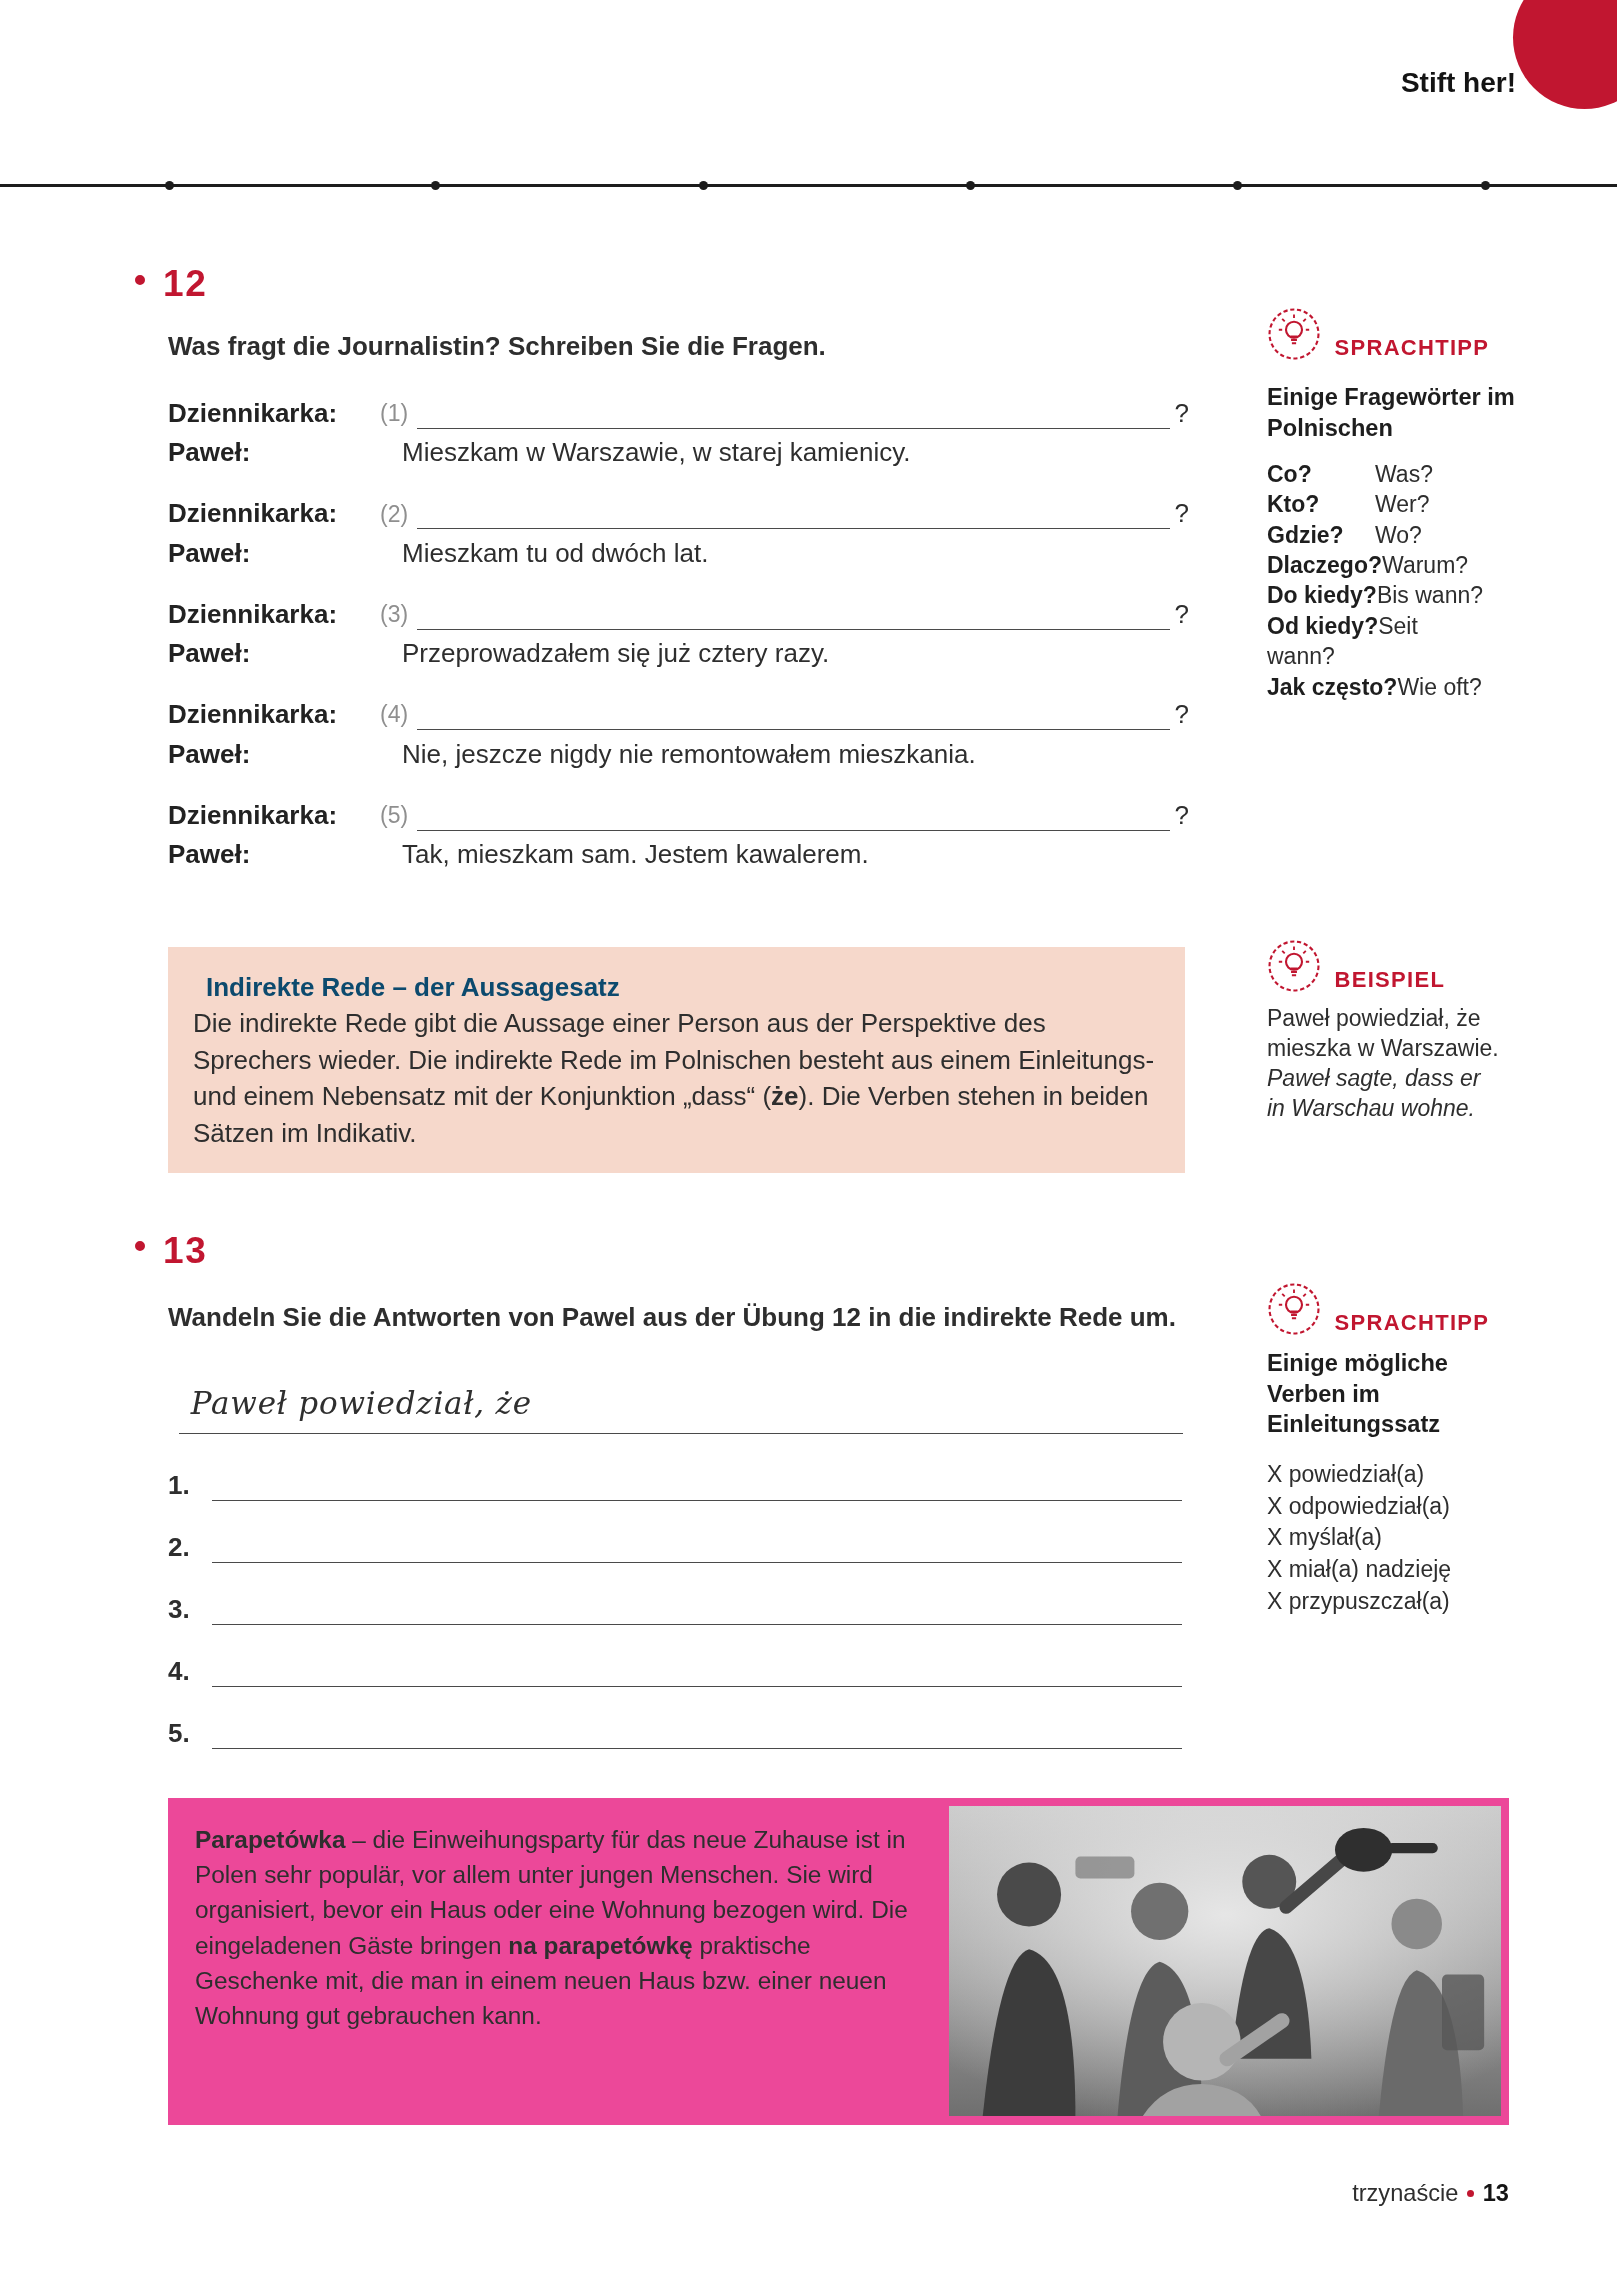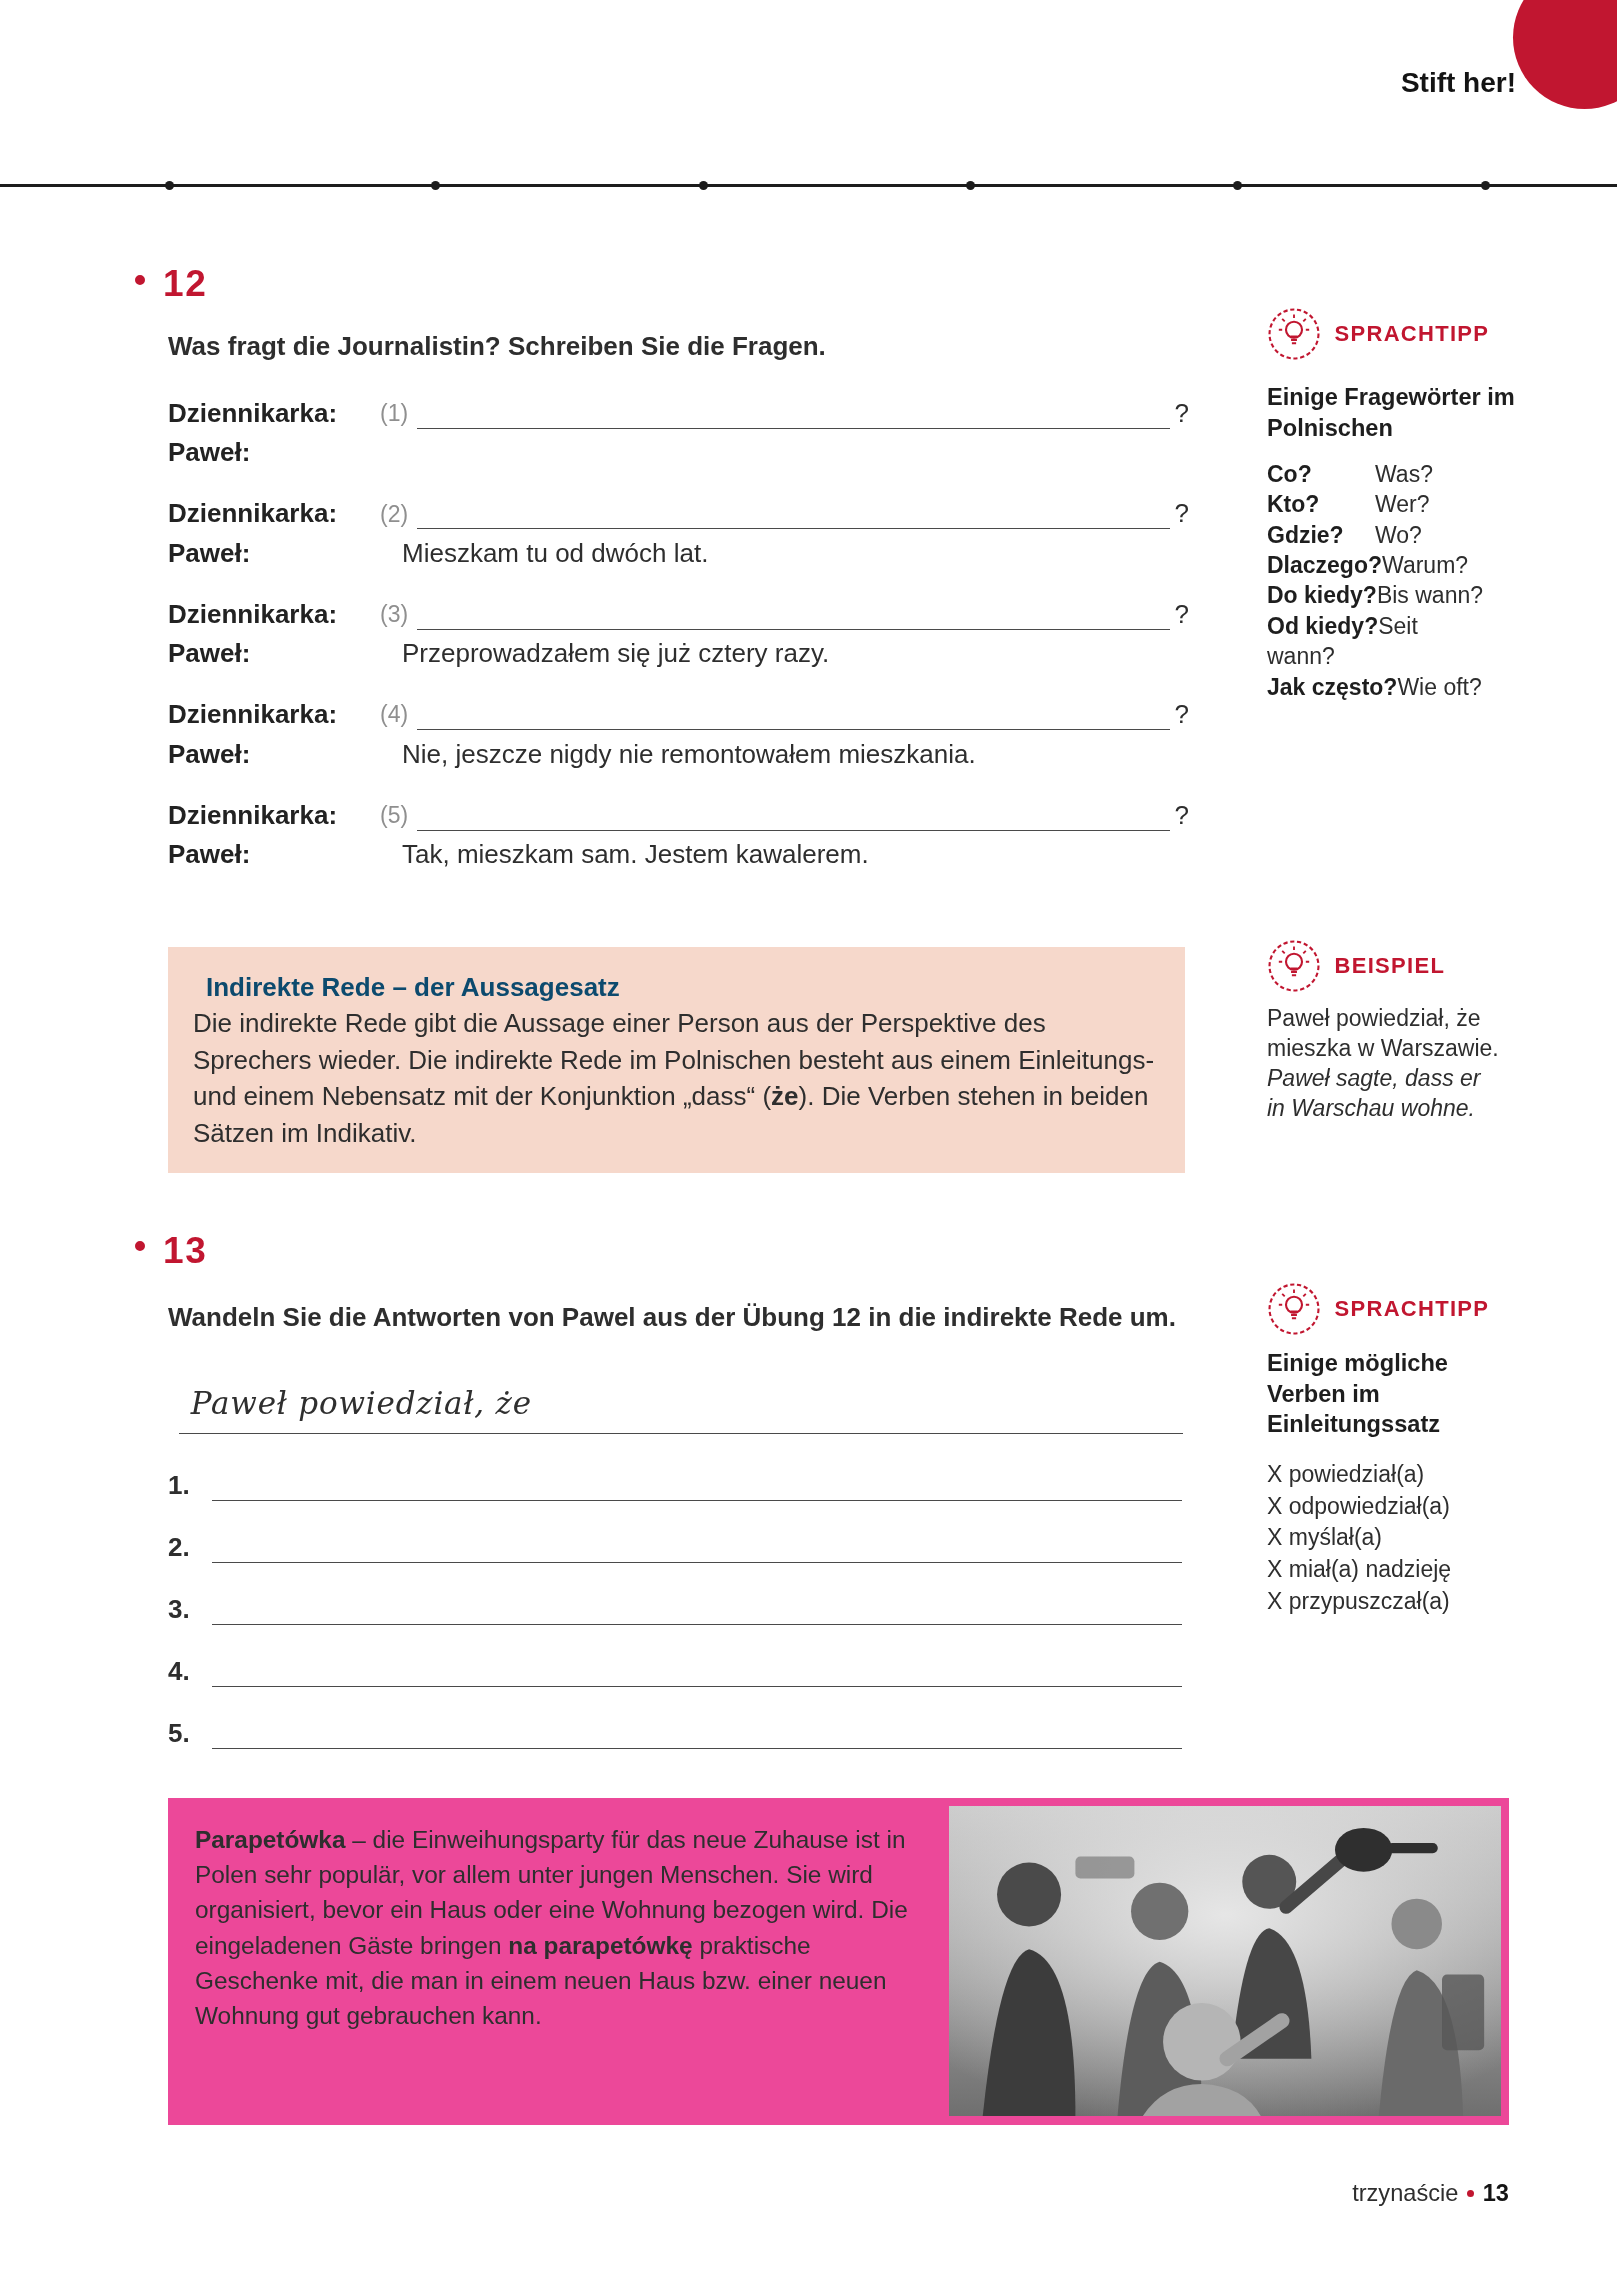--- a/index.html
+++ b/index.html
@@ -25,21 +25,21 @@
   .qnum { color:#8f8f8f; font-size:23px; margin-right:8.4px; padding-bottom:1.7px; }
   .blankline { flex:1; border-bottom:1.7px solid #4a4a4a; height:30px; }
   .qmark { font-size:26px; margin-left:5px; }
   .arow { display:flex; font-size:26px; margin-bottom:26px;gap:22px; }
 
   .grammar-box { position:absolute; left:168px; top:947px; width:1017px; background:#f6d8cb;
     padding:22px 25px; font-size:26px; line-height:1.4; color:#2e2e2e; }
   .grammar-box .gtitle { font-weight:bold; color:#0c4a6e;margin-left:13px; }
   .boldw { font-weight:bold; }
 
-  .tip-head { position:absolute; left:1267px; display:flex; align-items:center; gap:13.5px; }
+  .tip-head { position:absolute; left:1267px; display:flex; align-items:flex-end; gap:13.5px; }
   .tip-label { color:#c11630; font-weight:bold; font-size:22px; letter-spacing:1.3px; }
   .tip-title { position:absolute; left:1267px; font-weight:bold; font-size:23.6px; line-height:1.3; color:#1e1e1e; }
   .tip-table { position:absolute; left:1267px; top:459px; width:217px; font-size:23px; line-height:1.32; }
   .tip-pl { font-weight:bold; display:inline-block; min-width:108px; color:#1e1e1e; }
   .tip-de { color:#2e2e2e; }
   .beispiel-text { position:absolute; left:1267px; top:1004px; width:237px; font-size:23px; line-height:1.3; }
   .beispiel-german { font-style:italic; }
   .verb-list { position:absolute; left:1267px; top:1459px; width:244px; font-size:23px; line-height:1.38; }
 
   .hand-row { position:absolute; left:179px; top:1385px; width:1004px; height:49px;
@@ -82,20 +82,21 @@
 
   <div class="dialog">
     <div class="qrow">
       <span class="speaker">Dziennikarka:</span>
       <span class="qnum">(1)</span>
       <span class="blankline"></span>
       <span class="qmark">?</span>
     </div>
     <div class="arow">
       <span class="speaker">Paweł:</span>
+      <span>Mieszkam w Warszawie, w starej kamienicy.</span>
     </div>
 
     <div class="qrow">
       <span class="speaker">Dziennikarka:</span>
       <span class="qnum">(2)</span>
       <span class="blankline"></span>
       <span class="qmark">?</span>
     </div>
     <div class="arow">
       <span class="speaker">Paweł:</span>

